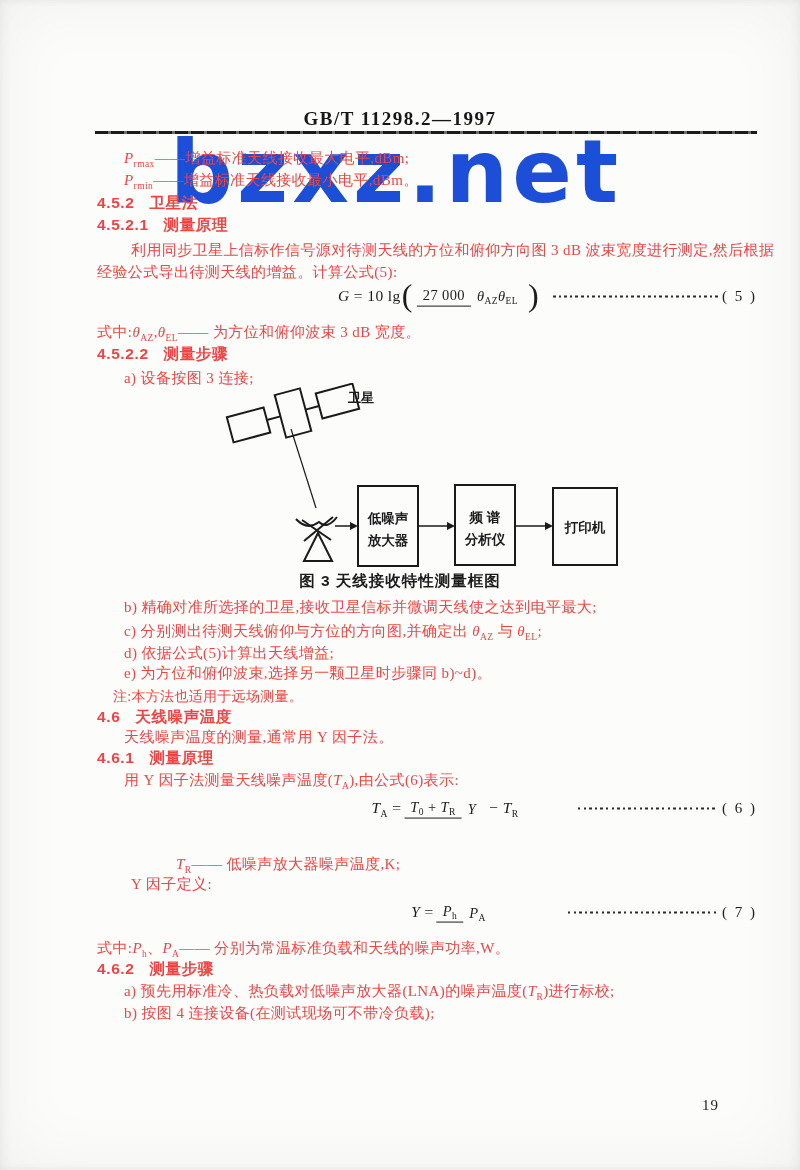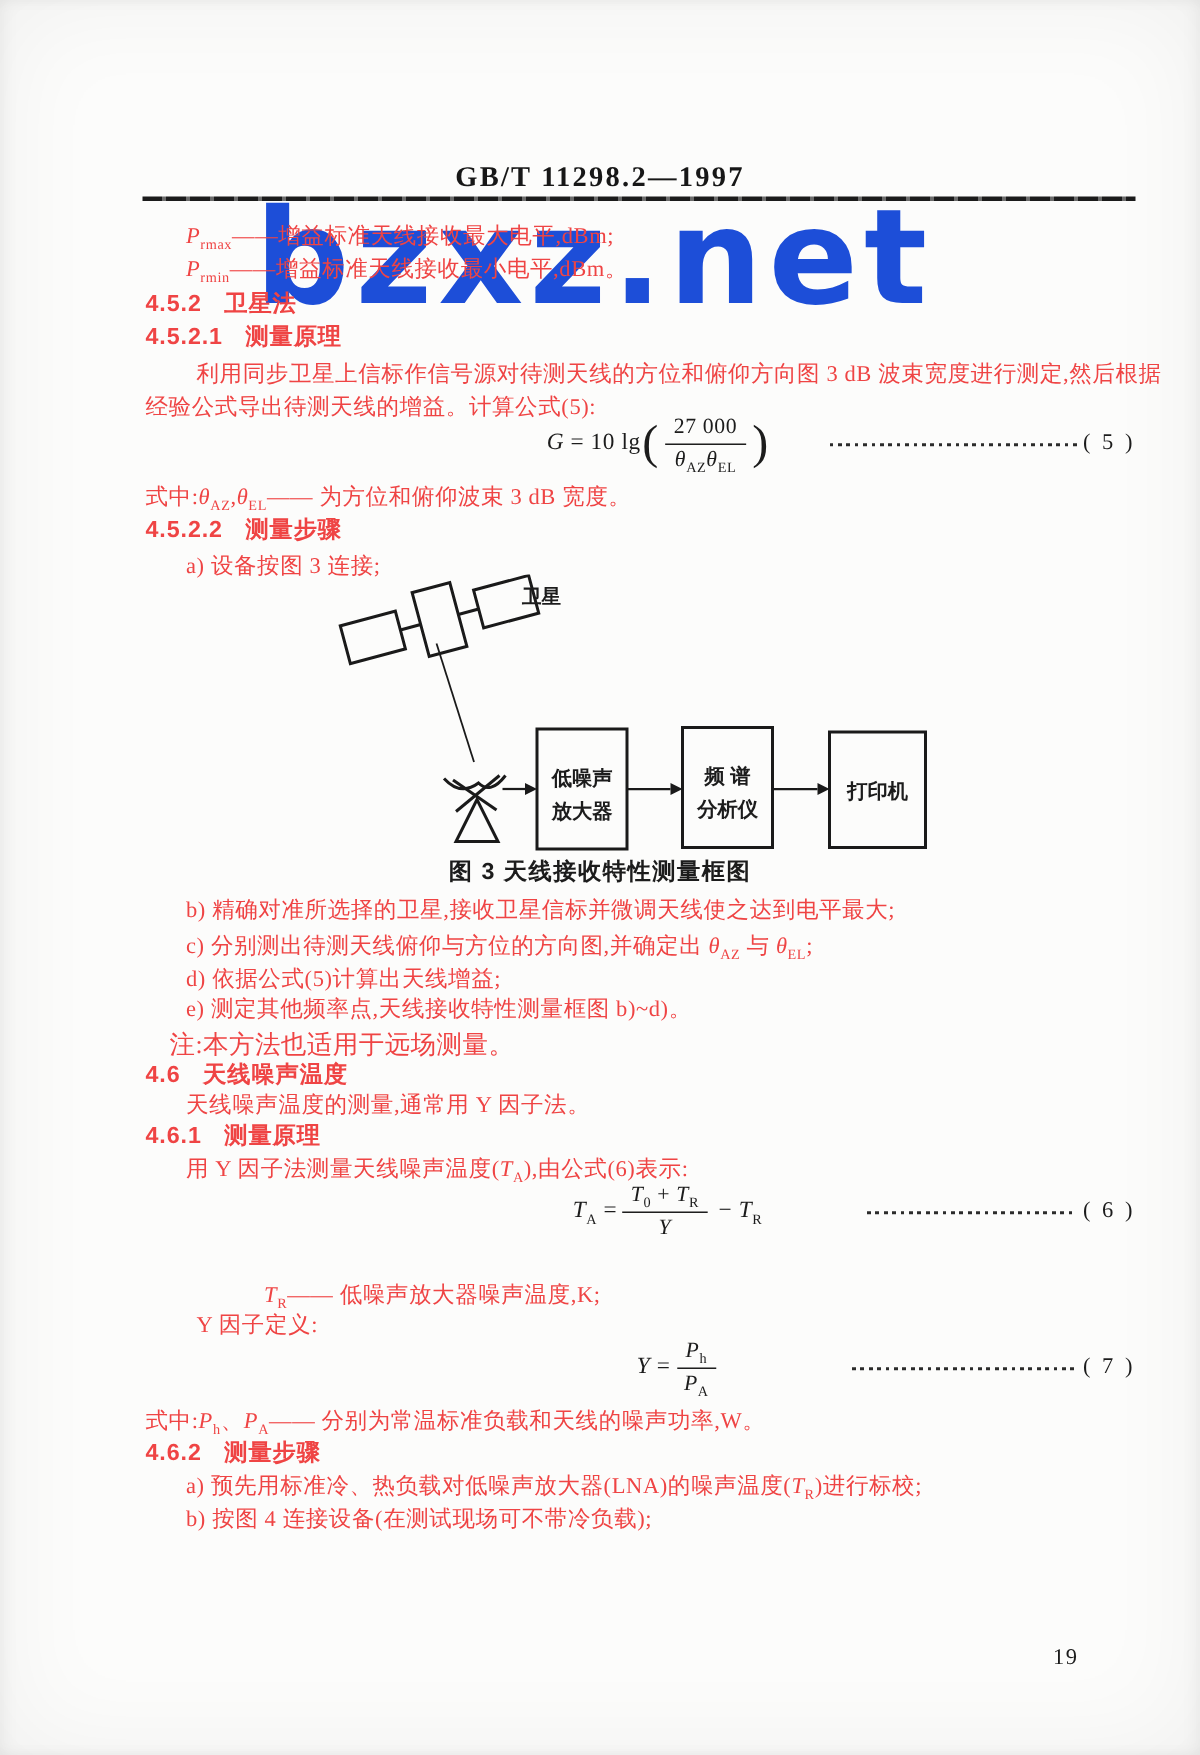--- a/index.html
+++ b/index.html
@@ -23,29 +23,29 @@
   .header-rule{
     position:absolute;left:95px;top:131px;width:662px;height:3px;
     background:repeating-linear-gradient(90deg,#1b1b1b 0 13px,#6b6b6b 13px 16px);
   }
   .line{
     position:absolute;font-size:15px;line-height:20px;white-space:nowrap;
     letter-spacing:0.4px;color:#ef4444;
   }
   .heading{font-family:"Liberation Sans","DejaVu Sans",sans-serif;font-weight:700;font-size:15.5px;letter-spacing:0.6px;}
   .sec-title{margin-left:15px;}
-  .note{font-size:17px;letter-spacing:0.3px;}
+  .note{font-size:14px;letter-spacing:0.3px;}
   i.var{font-style:italic;font-family:"Liberation Serif",serif;}
   sub{font-size:9.5px;line-height:0;}
   .formula-row{position:absolute;left:97px;right:43px;height:44px;}
   .formula{
     position:absolute;left:50%;top:50%;transform:translate(-50%,-50%);
     display:flex;align-items:center;font-size:15.5px;letter-spacing:0.4px;white-space:nowrap;
   }
-  .frac{display:inline-flex;flex-direction:column;align-items:center;margin:0 3px;font-size:14.5px;line-height:1.3;}
+  .frac{display:inline-flex;flex-direction:row;align-items:center;margin:0 3px;font-size:14.5px;line-height:1.3;}
   .frac .num{border-bottom:1.4px solid #1c1c1c;padding:0 6px 1px 6px;}
   .frac .den{padding:1px 6px 0 6px;}
   .bigparen{font-size:32px;font-weight:400;line-height:0.9;margin:0 1px;transform:translateY(-1px);}
   .leader-wrap{position:absolute;right:0;top:50%;transform:translateY(-50%);display:flex;align-items:center;}
   .leader{height:2px;background:repeating-linear-gradient(90deg,#2b2b2b 0 2.5px,transparent 2.5px 5.6px);}
   .eqnum{font-size:15px;letter-spacing:2px;margin-left:4px;}
   .figure{position:absolute;left:200px;top:383px;width:440px;height:205px;}
   .figure svg{display:block;width:100%;height:100%;}
   .fig-caption{
     position:absolute;left:0;right:0;top:571px;text-align:center;
@@ -145,21 +145,21 @@
 
         <rect x="353" y="105" width="64" height="77" fill="#fcfcfb" stroke="#1a1a1a" stroke-width="2"></rect>
         <text class="svg-label" x="385" y="149" text-anchor="middle">打印机</text>
       </svg>
     </div>
     <div class="fig-caption">图 3  天线接收特性测量框图</div>
 
     <div class="line" style="left:124px;top:597px;">b) 精确对准所选择的卫星,接收卫星信标并微调天线使之达到电平最大;</div>
     <div class="line" style="left:124px;top:621px;">c) 分别测出待测天线俯仰与方位的方向图,并确定出 <i class="var">θ</i><sub>AZ</sub> 与 <i class="var">θ</i><sub>EL</sub>;</div>
     <div class="line" style="left:124px;top:643px;">d) 依据公式(5)计算出天线增益;</div>
-    <div class="line" style="left:124px;top:663px;">e) 测定其他频率点,天线接收特性测量框图 b)~d)。</div>
+    <div class="line" style="left:124px;top:663px;">e) 为方位和俯仰波束,选择另一颗卫星时步骤同 b)~d)。</div>
     <div class="line note" style="left:113px;top:687px;">注:本方法也适用于远场测量。</div>
 
     <div class="line heading" style="left:97px;top:707px;">
       <span>4.6</span><span class="sec-title">天线噪声温度</span>
     </div>
     <div class="line" style="left:124px;top:727px;">天线噪声温度的测量,通常用 Y 因子法。</div>
     <div class="line heading" style="left:97px;top:748px;">
       <span>4.6.1</span><span class="sec-title">测量原理</span>
     </div>
     <div class="line" style="left:124px;top:770px;">用 Y 因子法测量天线噪声温度(<i class="var">T</i><sub>A</sub>),由公式(6)表示:</div>

